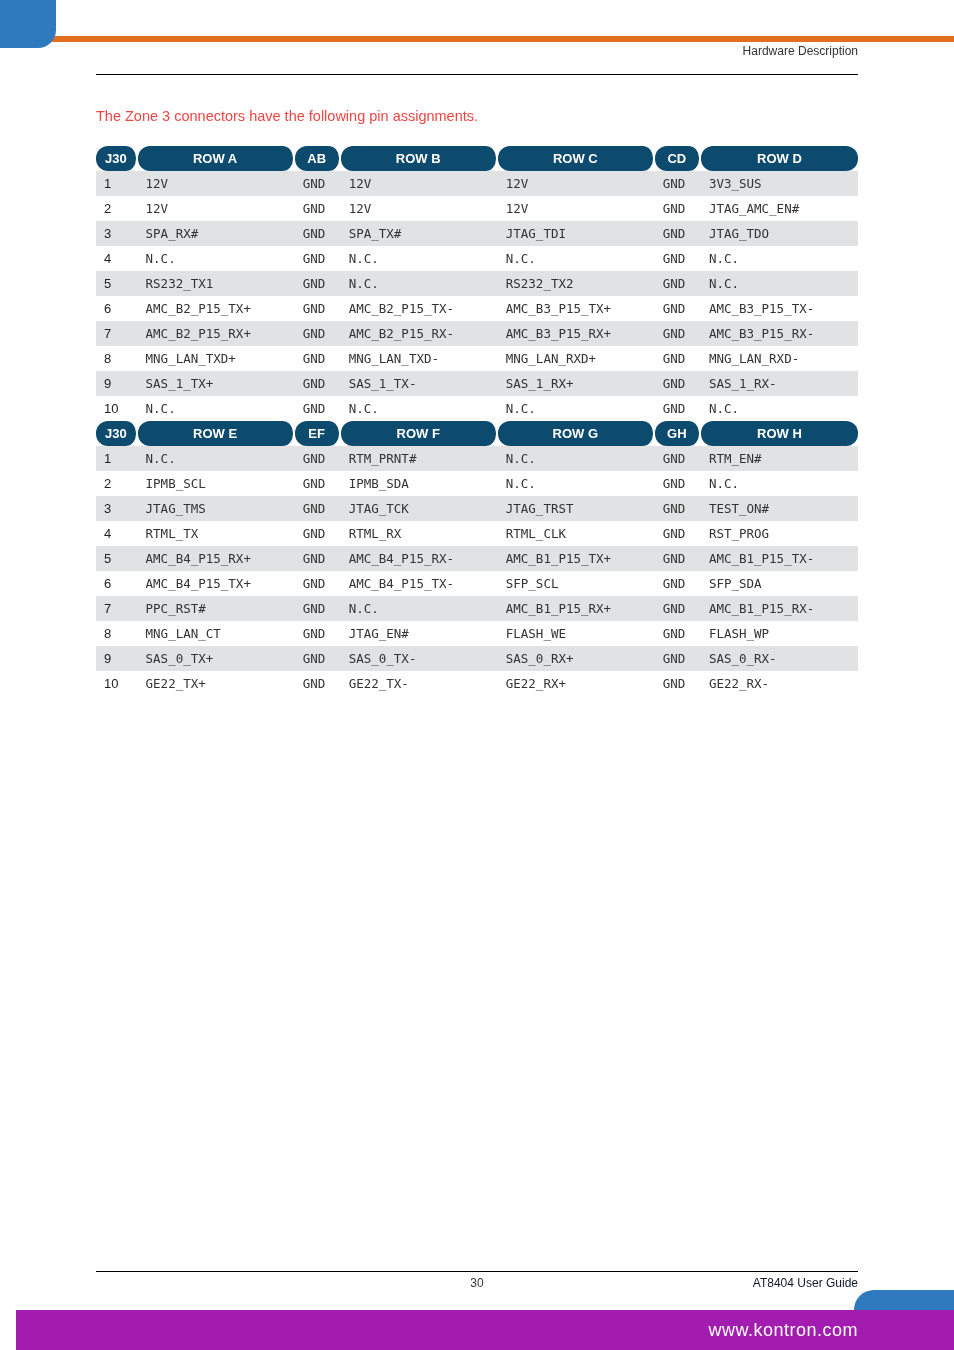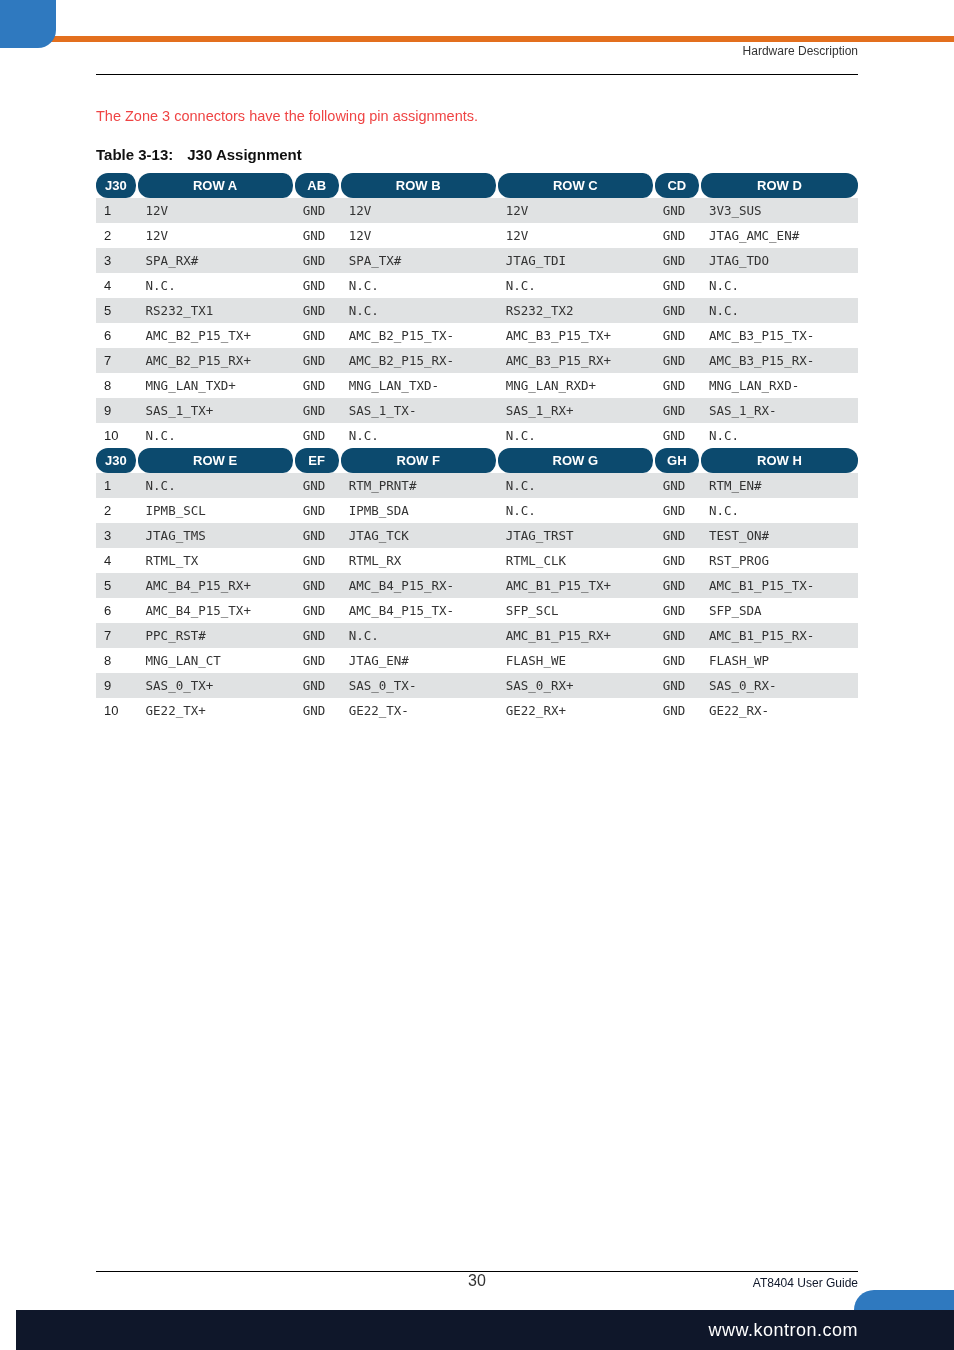--- a/index.html
+++ b/index.html
@@ -82,33 +82,33 @@
   table.pin td.narrow { width: 44px; margin-top: 36px; }
   .footer-line {
     position: absolute;
     left: 96px; right: 96px; bottom: 78px;
     border-top: 1px solid #000;
   }
   .footer-pagenum {
     position: absolute;
     bottom: 60px; left: 0; right: 0;
     text-align: center;
-    font-size: 16px;
+    font-size: 12px;
     color: #333;
   }
   .footer-guide {
     position: absolute;
     bottom: 60px; right: 96px;
     font-size: 12px;
     color: #0f172a;
   }
   .bottom-band {
     position: absolute;
     left: 0; right: 0; bottom: 0; height: 40px;
-    background: #0f172a;
+    background: #a21caf;
     margin-left: 16px;
   }
   .bottom-band .curve {
     position: absolute;
     top: -20px; right: 0; width: 100px; height: 20px;
     background: #2f79bf;
     border-top-left-radius: 20px;
   }
   .bottom-band .url {
     position: absolute;
@@ -122,23 +122,20 @@
 </head>
 <body>
 
 <div class="top-orange-strip"></div>
 <div class="top-blue-tab"></div>
 <div class="header-text">Hardware Description</div>
 <div class="header-line"></div>
 
 <div class="content">
   <div class="intro">The Zone 3 connectors have the following pin assignments.</div>
-  <div class="table-caption">
-    <span class="capnum">Table 3-13:</span><span>J30 Assignment</span>
-  </div>
 
   <table class="pin">
     <thead>
       <tr>
         <th>J30</th>
         <th class="wide">ROW A</th>
         <th class="narrow">AB</th>
         <th class="wide">ROW B</th>
         <th class="wide">ROW C</th>
         <th class="narrow">CD</th>

